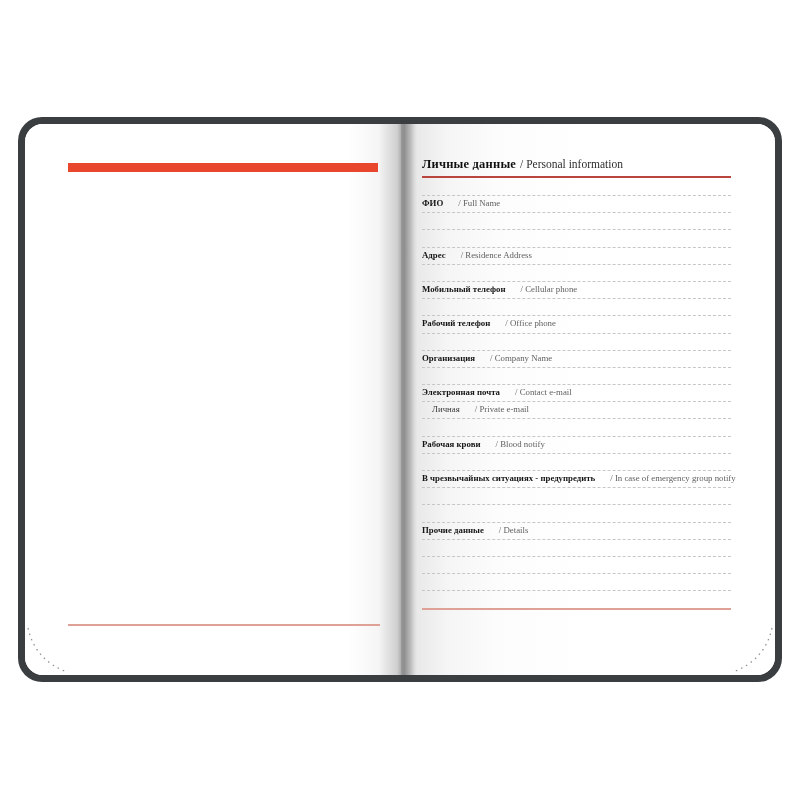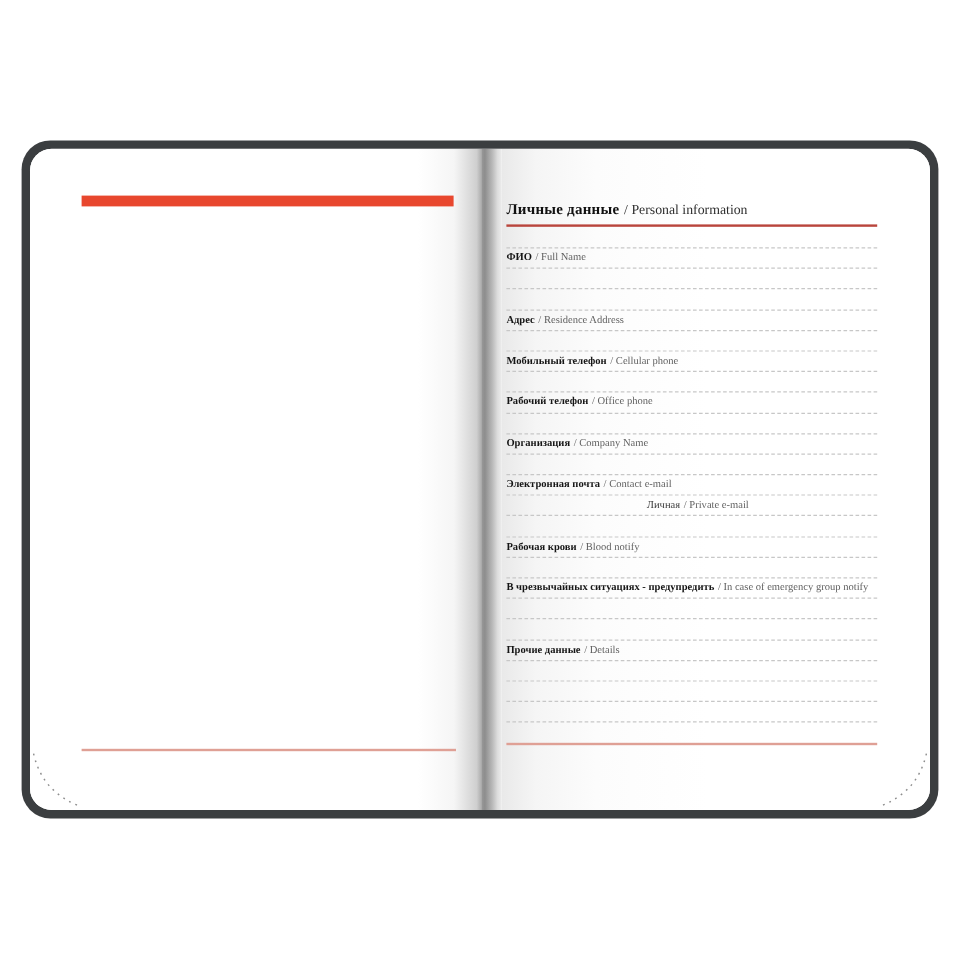--- a/index.html
+++ b/index.html
@@ -31,34 +31,34 @@
   .accent-bar{
     position:absolute;left:43px;top:39px;width:310px;height:9px;
     background:var(--accent_bar,#e8472e);
   }
   .left-bottom-line{
     position:absolute;left:43px;top:500px;width:312px;height:2px;
     background:var(--thin_rule,#dfa095);
   }
   .rp-content{margin-left:4px;width:309px;}
   .page-title{
-    margin-top:41px;padding-bottom:4px;
+    margin-top:30px;padding-bottom:4px;
     border-bottom:2px solid var(--title_rule,#b9453c);
     white-space:nowrap;
   }
   .t-ru{font-weight:700;font-size:12.5px;color:#101010;letter-spacing:.2px;}
   .t-en{font-weight:400;font-size:11.5px;color:#2e2e2e;margin-left:4px;}
   .rows{margin-top:17px;}
   .row{
     height:17.2px;box-sizing:border-box;border-top:1px dashed var(--ruled,#c7c7c7);
     padding-top:2px;font-size:8.8px;white-space:nowrap;line-height:11px;
   }
   .row .ru{font-weight:700;color:var(--label_text,#151515);margin-top:12px;}
-  .row .en{font-weight:400;color:var(--label_text_en,#5f5f5f);margin-left:3px;}
-  .row.sub{padding-left:10px;text-align:center;}
+  .row .en{font-weight:400;color:var(--label_text_en,#5f5f5f);margin-left:15px;}
+  .row.sub{padding-left:10px;}
   .row.sub .ru{font-weight:400;color:#3a3a3a;}
   .bottom-line{height:2px;background:var(--thin_rule,#dfa095);}
   .perf{position:absolute;left:0;top:0;pointer-events:none;}
 </style>
 </head>
 <body>
 
 <div class="notebook">
   <div class="pages">
 

